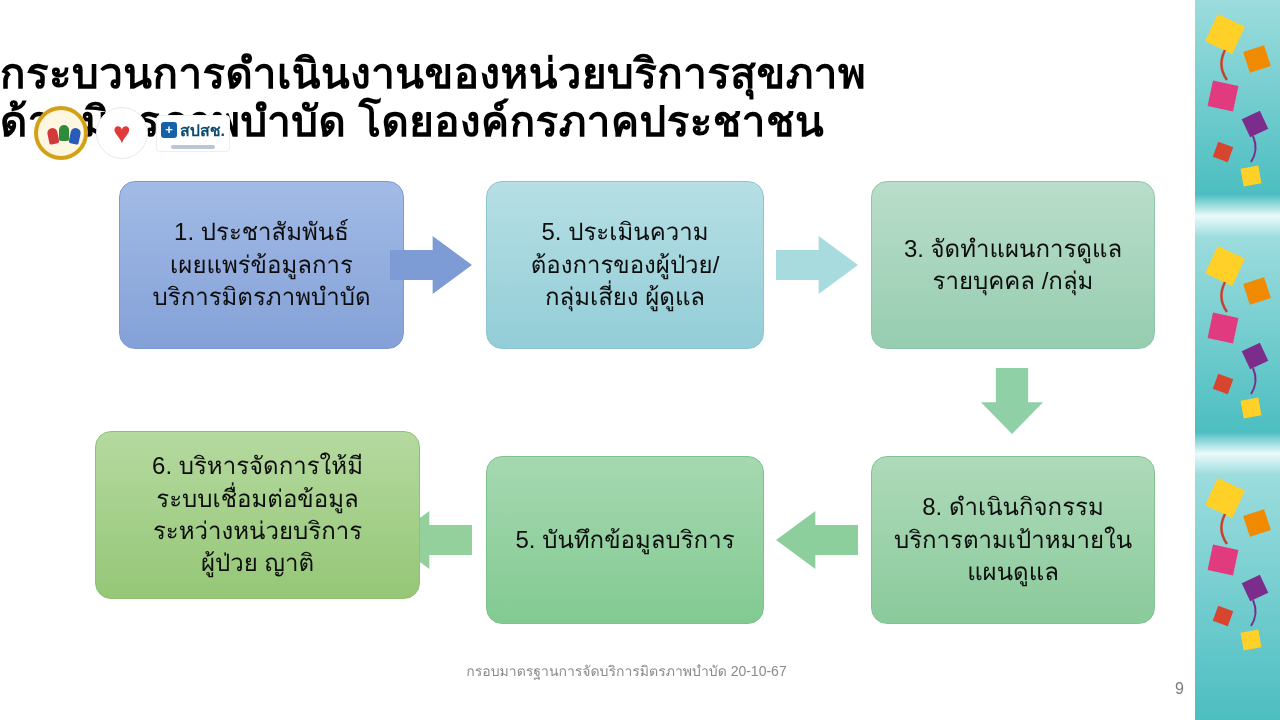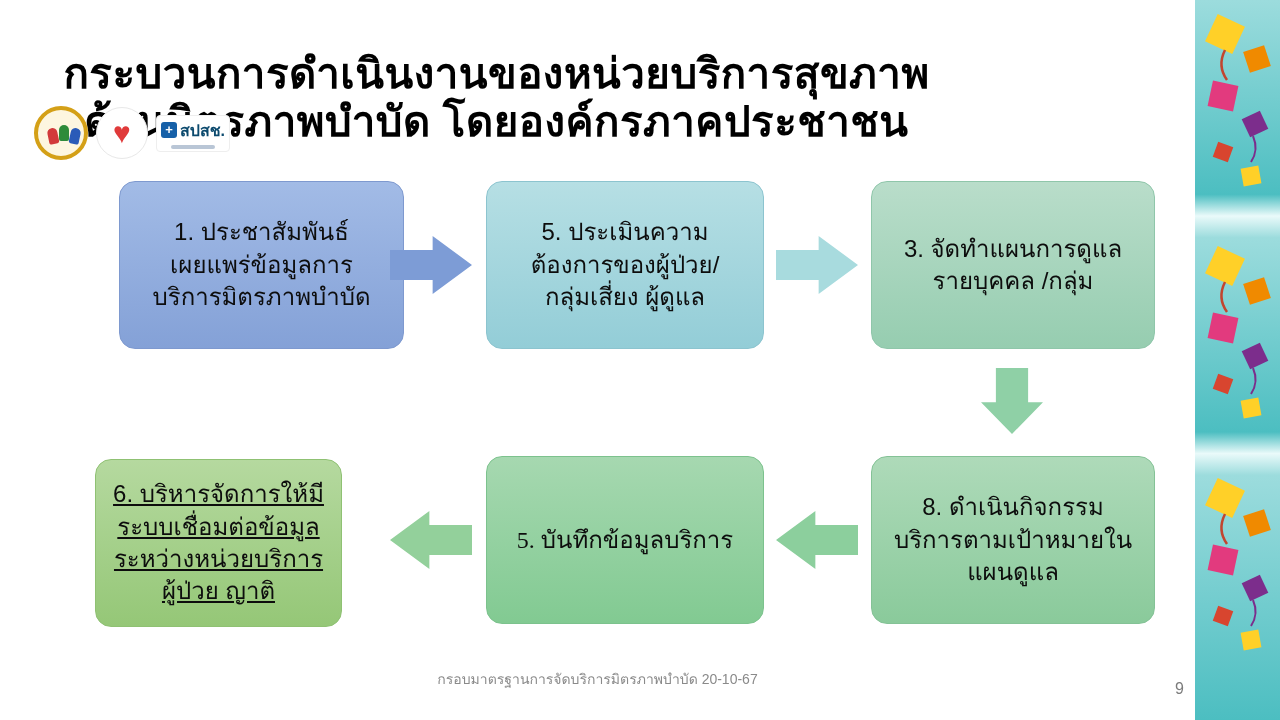--- a/index.html
+++ b/index.html
@@ -17,21 +17,20 @@
     height: 720px;
     background: #ffffff;
   }
 
   
   .title {
     position: absolute;
     top: 22px;
     left: 0;
     width: 993px;
-    text-align: center;
     font-weight: 800;
     font-size: 42px;
     line-height: 1.15;
     color: #000000;
     letter-spacing: 0.5px;
   }
   .title span { display: block; }
 
   
   .logo-row {
@@ -88,43 +87,44 @@
     box-sizing: border-box;
     color: #0d0d0d;
     font-size: 24px;
     line-height: 1.35;
   }
   .box-text { white-space: pre-line; }
   .box1 { left: 95px;  top: 181px; width: 285px; height: 168px; background: linear-gradient(#a2bbe6, #84a1d7); border: 1.5px solid #7e99cf; margin-left: 24px; }
   .box2 { left: 486px; top: 181px; width: 278px; height: 168px; background: linear-gradient(#b6dfe4, #93cdd7); border: 1.5px solid #8cc4cf; }
   .box3 { left: 871px; top: 181px; width: 284px; height: 168px; background: linear-gradient(#b9ddca, #96cdb0); border: 1.5px solid #8fc6aa; }
   .box4 { left: 871px; top: 456px; width: 284px; height: 168px; background: linear-gradient(#aedab9, #8aca9b); border: 1.5px solid #84c296; }
-  .box5 { left: 486px; top: 456px; width: 278px; height: 168px; background: linear-gradient(#a6d8b0, #82ca92); border: 1.5px solid #7cc28d; font-family: Liberation Serif, serif; }
-  .box6 { left: 95px;  top: 459px; width: 247px; height: 168px; background: linear-gradient(#b5d99f, #95c777); border: 1.5px solid #8fc173; text-decoration: underline; }
+  .box5 { left: 486px; top: 456px; width: 278px; height: 168px; background: linear-gradient(#a6d8b0, #82ca92); border: 1.5px solid #7cc28d; }
+  .box6 { left: 95px;  top: 431px; width: 325px; height: 168px; background: linear-gradient(#b5d99f, #95c777); border: 1.5px solid #8fc173; }
 
   
   .arrow { position: absolute; }
   .arrow-right { clip-path: polygon(0% 24%, 52% 24%, 52% 0%, 100% 50%, 52% 100%, 52% 76%, 0% 76%); }
   .arrow-left  { clip-path: polygon(100% 24%, 48% 24%, 48% 0%, 0% 50%, 48% 100%, 48% 76%, 100% 76%); }
   .arrow-down  { clip-path: polygon(24% 0%, 76% 0%, 76% 52%, 100% 52%, 50% 100%, 0% 52%, 24% 52%); }
   .arrow-12 { left: 390px; top: 236px; width: 82px; height: 58px; background: #7d9cd6; }
   .arrow-23 { left: 776px; top: 236px; width: 82px; height: 58px; background: #a8dbde; }
   .arrow-34 { left: 981px; top: 368px; width: 62px; height: 66px; background: #8fd0a6; }
   .arrow-45 { left: 776px; top: 511px; width: 82px; height: 58px; background: #8ccf9d; }
   .arrow-56 { left: 390px; top: 511px; width: 82px; height: 58px; background: #93d09b; }
 
   
   .footer-note {
     position: absolute;
-    bottom: 30px;
+    bottom: 38px;
     left: 0;
     width: 1195px;
     text-align: center;
     font-size: 14px;
     color: #8a8a8a;
+    padding-left: 29px;
   }
   .page-number {
     position: absolute;
     right: 96px;
     bottom: 22px;
     font-size: 16px;
     color: #7c7c7c;
   }
 
   

